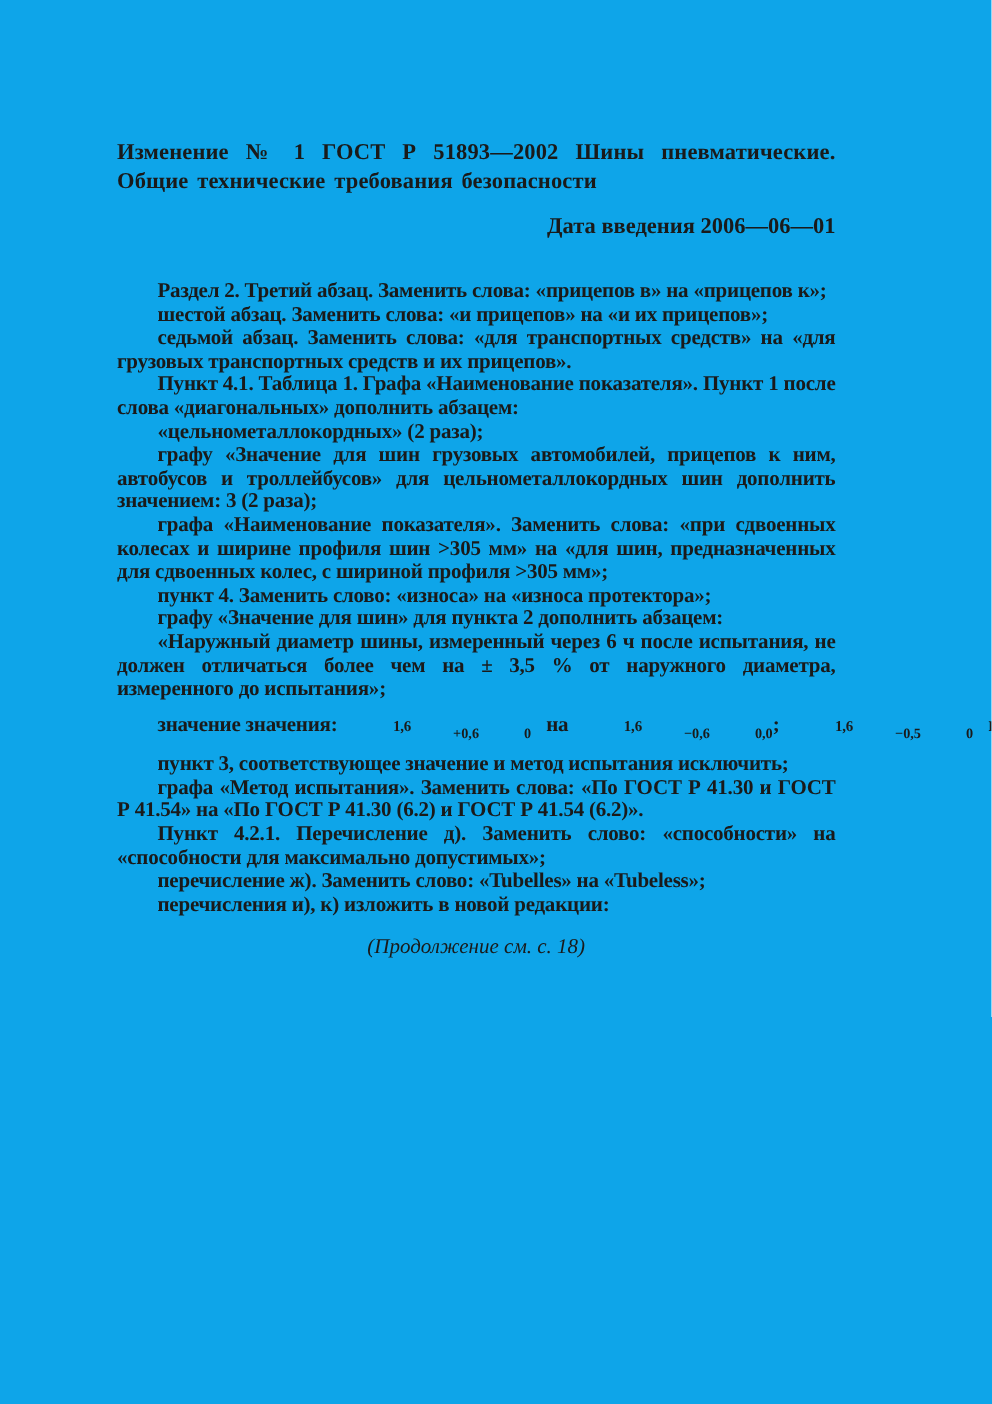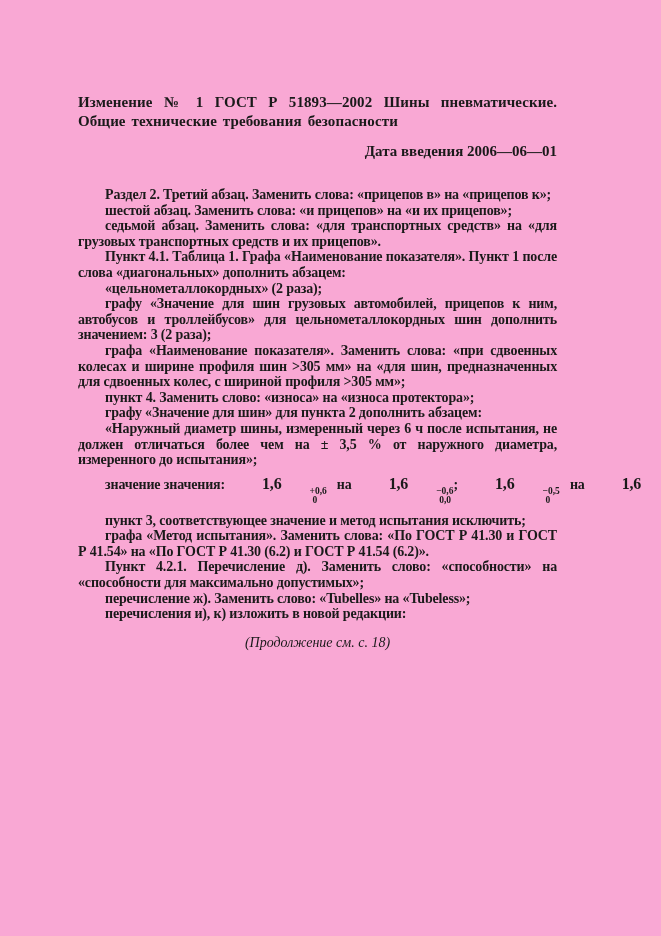--- a/index.html
+++ b/index.html
@@ -4,21 +4,21 @@
 <style>
   html, body {
     margin: 0;
     padding: 0;
     background: #ffffff;
   }
   .page {
     position: relative;
     width: 661px;
     height: 936px;
-    background: #f9a8d4;
+    background: #0ea5e9;
     box-sizing: border-box;
     padding: 93px 104px 0 78px;
     font-family: "Liberation Serif", "DejaVu Serif", serif;
     color: #1a1a1a;
     overflow: hidden;
   }
   
   .doc-title {
     font-size: 15px;
     font-weight: bold;
@@ -64,24 +64,24 @@
     letter-spacing: -0.15px;
     text-indent: 27px;
     margin: 6px 0 7px 0;
     white-space: nowrap;
   }
   .formula-line .gap { display: inline-block; width: 10px; }
   .tol {
     display: inline-block;
     white-space: nowrap;
   }
-  .tol-base { font-size: 16px; }
+  .tol-base { font-size: 10px; }
   .tol-stack {
     display: inline-flex;
-    flex-direction: column;
+    flex-direction: row;
     align-items: flex-start;
     vertical-align: -5px;
     margin-left: 1px;
   }
   .tol-sup, .tol-sub {
     font-size: 9.5px;
     line-height: 9.5px;
     letter-spacing: 0;
   }
   .tol-sub { padding-left: 3px; }

